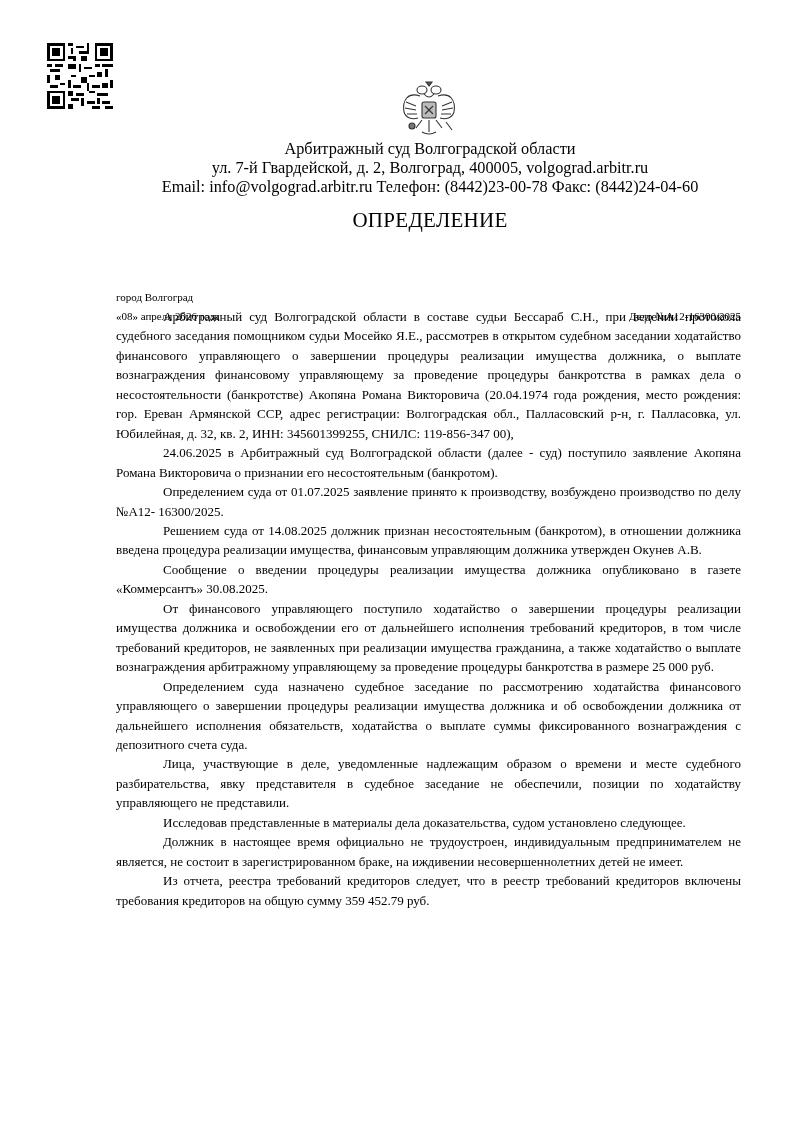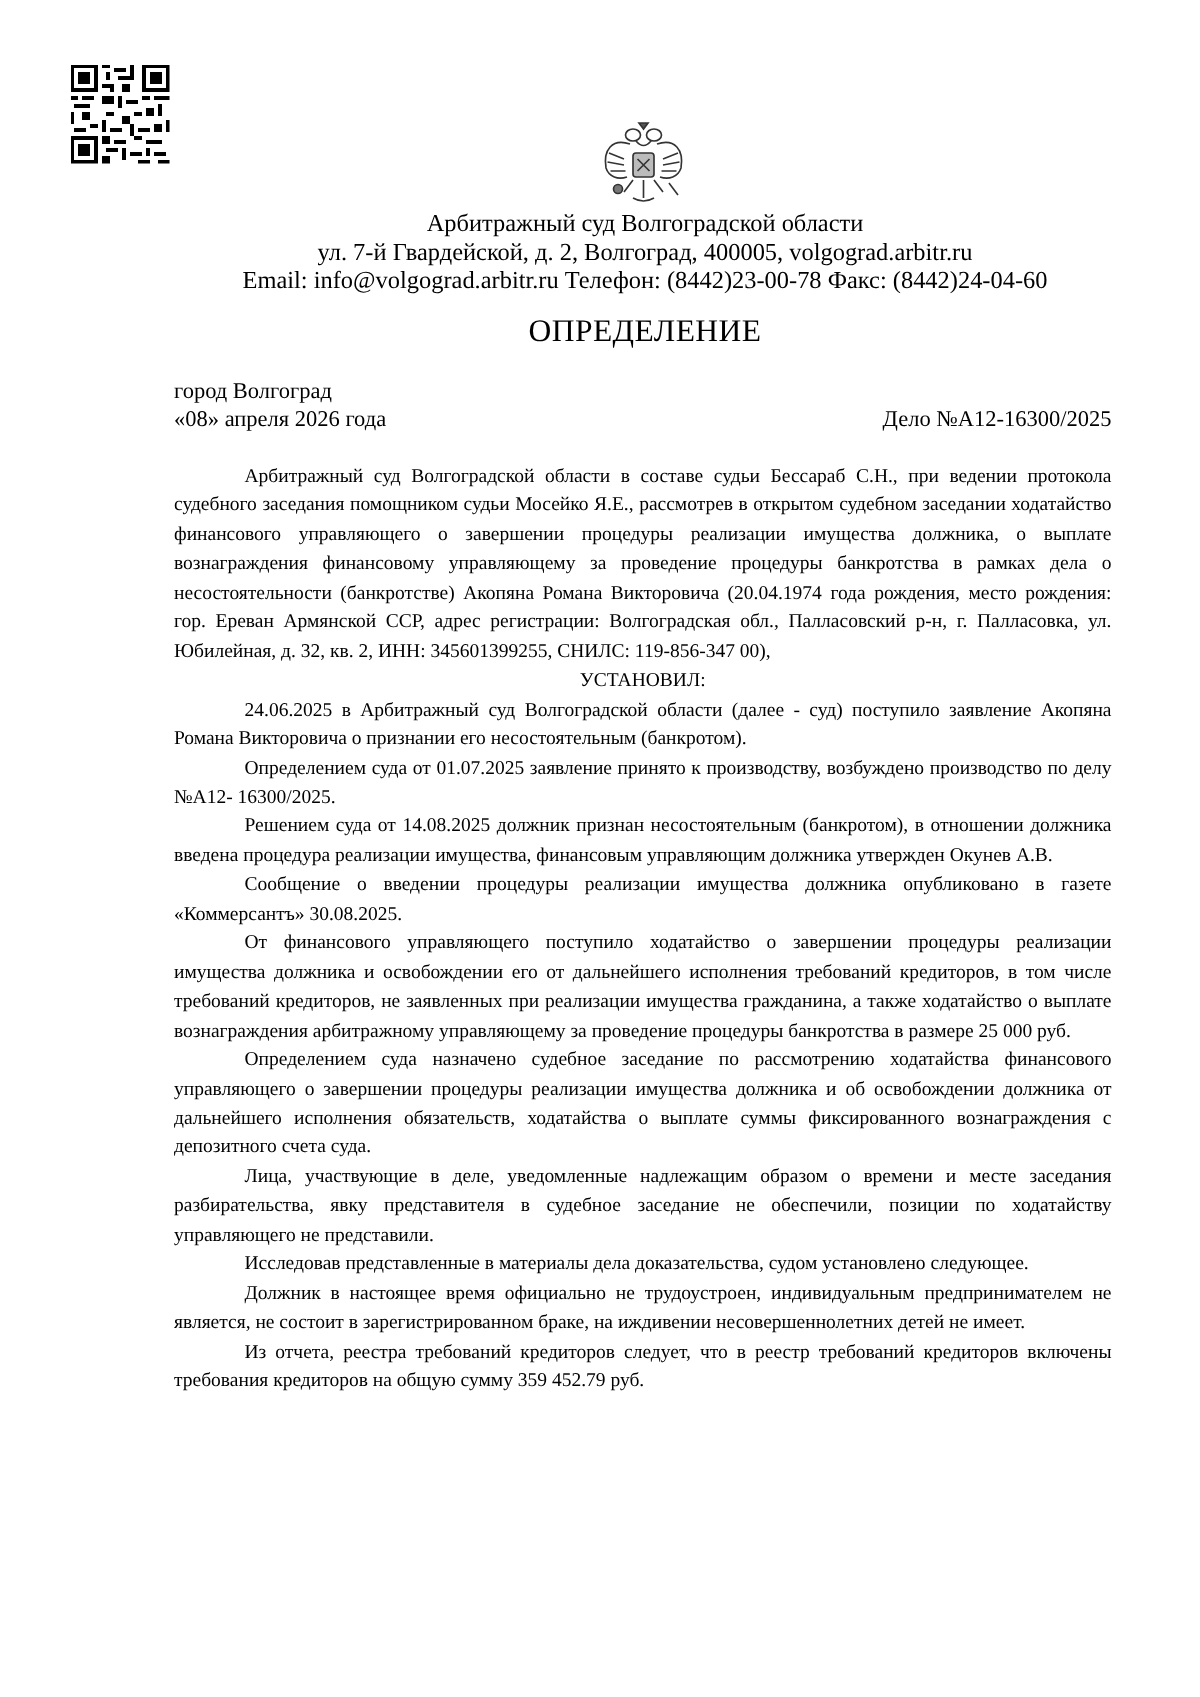--- a/index.html
+++ b/index.html
@@ -3,21 +3,21 @@
 <meta charset="utf-8">
 <style>
   html, body { margin: 0; padding: 0; background: #ffffff; }
   body { width: 800px; height: 1131px; position: relative; overflow: hidden; color: #000; }
   .page { position: absolute; left: 0; top: 0; width: 800px; height: 1131px; background: #fff; }
   .serif { font-family: "Liberation Serif", "DejaVu Serif", serif; }
   .qr { position: absolute; left: 47px; top: 43px; width: 66px; height: 66px; }
   .emblem { position: absolute; left: 398px; top: 80px; width: 62px; height: 58px; }
   .hdr { position: absolute; left: 0; width: 860px; text-align: center; font-size: 16.3px; line-height: 19px; white-space: nowrap; }
   .title { position: absolute; left: 0; width: 860px; top: 208px; text-align: center; font-size: 21px; letter-spacing: 0.3px; }
-  .meta { position: absolute; font-size: 15px; line-height: 19.5px; white-space: nowrap; }
+  .meta { position: absolute; font-size: 11px; line-height: 19.5px; white-space: nowrap; margin-top: 36px; }
   .body { position: absolute; left: 116px; width: 625px; top: 307px; font-size: 13px; line-height: 19.45px; }
   .body p { margin: 0; text-align: justify; text-indent: 47px; }
   .body p.noind { text-indent: 47px; }
   .body p.center { text-align: center; text-indent: 0; }
   .footer { position: absolute; left: 116px; top: 1048px; font-family: "DejaVu Sans", "Liberation Sans", sans-serif; font-size: 11.2px; white-space: nowrap; letter-spacing: -0.15px; }
 </style>
 </head>
 <body>
 
 <div class="page serif">
@@ -104,26 +104,25 @@
   <div class="hdr" style="top:177px;">Email: info@volgograd.arbitr.ru  Телефон: (8442)23-00-78 Факс: (8442)24-04-60</div>
 
   <div class="title">ОПРЕДЕЛЕНИЕ</div>
 
   <div class="meta" style="left:116px; top:252px;">город  Волгоград</div>
   <div class="meta" style="left:116px; top:271px;">«08» апреля 2026 года</div>
   <div class="meta" style="right:59px; top:271px;text-align:right;">Дело №А12-16300/2025</div>
 
   <div class="body">
     <p>Арбитражный суд Волгоградской области в составе судьи Бессараб С.Н., при ведении протокола судебного заседания помощником судьи Мосейко Я.Е., рассмотрев в открытом судебном заседании ходатайство финансового управляющего о завершении процедуры реализации имущества должника, о выплате вознаграждения финансовому управляющему за проведение процедуры банкротства в рамках дела о несостоятельности (банкротстве) Акопяна Романа Викторовича (20.04.1974 года рождения, место рождения: гор. Ереван Армянской ССР, адрес регистрации: Волгоградская обл., Палласовский р-н, г. Палласовка, ул. Юбилейная, д. 32, кв. 2, ИНН: 345601399255, СНИЛС: 119-856-347 00),</p>
-    <p class="center">УСТАНОВИЛ:</p>
     <p>24.06.2025 в Арбитражный суд Волгоградской области (далее - суд) поступило заявление Акопяна Романа Викторовича о признании его несостоятельным (банкротом).</p>
     <p>Определением суда от 01.07.2025 заявление принято к производству, возбуждено производство по делу №А12- 16300/2025.</p>
     <p>Решением суда от 14.08.2025 должник признан несостоятельным (банкротом), в отношении должника введена процедура реализации имущества, финансовым управляющим должника утвержден Окунев А.В.</p>
     <p>Сообщение о введении процедуры реализации имущества должника опубликовано в газете «Коммерсантъ» 30.08.2025.</p>
     <p>От финансового управляющего поступило ходатайство о завершении процедуры реализации имущества должника и освобождении его от дальнейшего исполнения требований кредиторов, в том числе требований кредиторов, не заявленных при реализации имущества гражданина, а также ходатайство о выплате вознаграждения арбитражному управляющему за проведение процедуры банкротства в размере 25 000 руб.</p>
     <p>Определением суда назначено судебное заседание по рассмотрению ходатайства финансового управляющего о завершении процедуры реализации имущества должника и об освобождении должника от дальнейшего исполнения обязательств, ходатайства о выплате суммы фиксированного вознаграждения с депозитного счета суда.</p>
-    <p>Лица, участвующие в деле, уведомленные надлежащим образом о времени и месте заседания разбирательства, явку представителя в судебное заседание не обеспечили, позиции по ходатайству управляющего не представили.</p>
+    <p>Лица, участвующие в деле, уведомленные надлежащим образом о времени и месте судебного разбирательства, явку представителя в судебное заседание не обеспечили, позиции по ходатайству управляющего не представили.</p>
     <p>Исследовав представленные в материалы дела доказательства, судом установлено следующее.</p>
     <p>Должник в настоящее время официально не трудоустроен, индивидуальным предпринимателем не является, не состоит в зарегистрированном браке, на иждивении несовершеннолетних детей не имеет.</p>
     <p>Из отчета, реестра требований кредиторов следует, что в реестр требований кредиторов включены требования кредиторов на общую сумму 359 452.79 руб.</p>
   </div>
 
 </div>
 
 </body></html>

